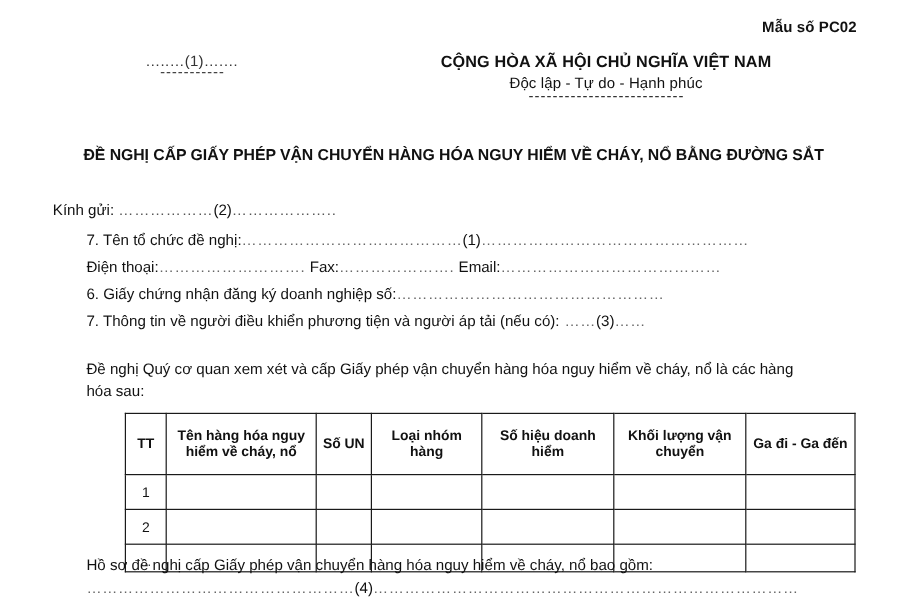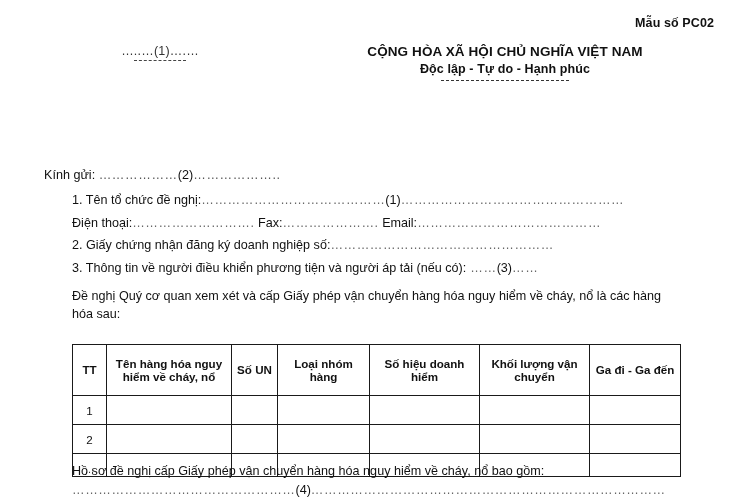--- a/index.html
+++ b/index.html
@@ -66,21 +66,21 @@
     box-sizing: border-box;
   }
   .nation {
     font-size: 13.5px;
     font-weight: bold;
     letter-spacing: 0.1px;
     white-space: nowrap;
   }
   .motto {
     font-size: 12.5px;
-    font-weight: bold;
+    font-weight: normal;
     margin-top: 3px;
     letter-spacing: 0.1px;
   }
   .motto-rule {
     margin: 4px auto 0 auto;
     width: 128px;
     border-top: 1px dashed #333;
     height: 0;
   }
 
@@ -123,34 +123,35 @@
   }
   .line .lead { }
   .fill {
     color: #666;
     letter-spacing: 0.55px;
   }
   .para {
     line-height: 18px;
     font-size: 12.6px;
     white-space: normal;
-    margin-top: 8px;
+    margin-top: 20px;
   }
 
   
   .table-wrap {
     position: absolute;
     top: 344px;
     left: 72px;
     width: 608px;
   }
   table.goods {
     border-collapse: collapse;
     width: 608px;
     table-layout: fixed;
+    margin-left: 32px;
   }
   table.goods th,
   table.goods td {
     border: 1px solid #1a1a1a;
     font-size: 11.6px;
     padding: 2px 3px;
     vertical-align: middle;
   }
   table.goods th {
     font-weight: bold;
@@ -199,45 +200,46 @@
       <div class="org-line">…..…(1)….…</div>
       <div class="org-rule"></div>
     </div>
     <div class="header-right">
       <div class="nation">CỘNG HÒA XÃ HỘI CHỦ NGHĨA VIỆT NAM</div>
       <div class="motto">Độc lập - Tự do - Hạnh phúc</div>
       <div class="motto-rule"></div>
     </div>
   </div>
 
+  <div class="title">ĐỀ NGHỊ CẤP GIẤY PHÉP VẬN CHUYỂN HÀNG HÓA NGUY HIỂM VỀ CHÁY, NỔ BẰNG ĐƯỜNG SẮT</div>
 
   <div class="kinh-gui">
     <span>Kính gửi:</span>
     <span class="dots">………………</span><span>(2)</span><span class="dots">………………..</span>
   </div>
 
   <div class="body-block">
 
     <div class="line">
-      <span class="lead">1. Tên tổ chức đề nghị:</span><span class="fill">……………………………………</span><span>(1)</span><span class="fill">……………………………………………</span>
+      <span class="lead">7. Tên tổ chức đề nghị:</span><span class="fill">……………………………………</span><span>(1)</span><span class="fill">……………………………………………</span>
     </div>
 
 
     <div class="line">
       <span class="lead">Điện thoại:</span><span class="fill">……………………….</span>
       <span class="lead">Fax:</span><span class="fill">………………….</span>
       <span class="lead">Email:</span><span class="fill">……………………………………</span>
     </div>
 
     <div class="line">
-      <span class="lead">2. Giấy chứng nhận đăng ký doanh nghiệp số:</span><span class="fill">……………………………………………</span>
-    </div>
-
-    <div class="line">
-      <span class="lead">3. Thông tin về người điều khiển phương tiện và người áp tải (nếu có):</span><span class="fill"> ……</span><span>(3)</span><span class="fill">……</span>
+      <span class="lead">6. Giấy chứng nhận đăng ký doanh nghiệp số:</span><span class="fill">……………………………………………</span>
+    </div>
+
+    <div class="line">
+      <span class="lead">7. Thông tin về người điều khiển phương tiện và người áp tải (nếu có):</span><span class="fill"> ……</span><span>(3)</span><span class="fill">……</span>
     </div>
 
     <div class="para">Đề nghị Quý cơ quan xem xét và cấp Giấy phép vận chuyển hàng hóa nguy hiểm về cháy, nổ là các hàng hóa sau:</div>
   </div>
 
   <div class="table-wrap">
     <table class="goods">
       <colgroup>
         <col class="col-tt">
           <col class="col-name">

